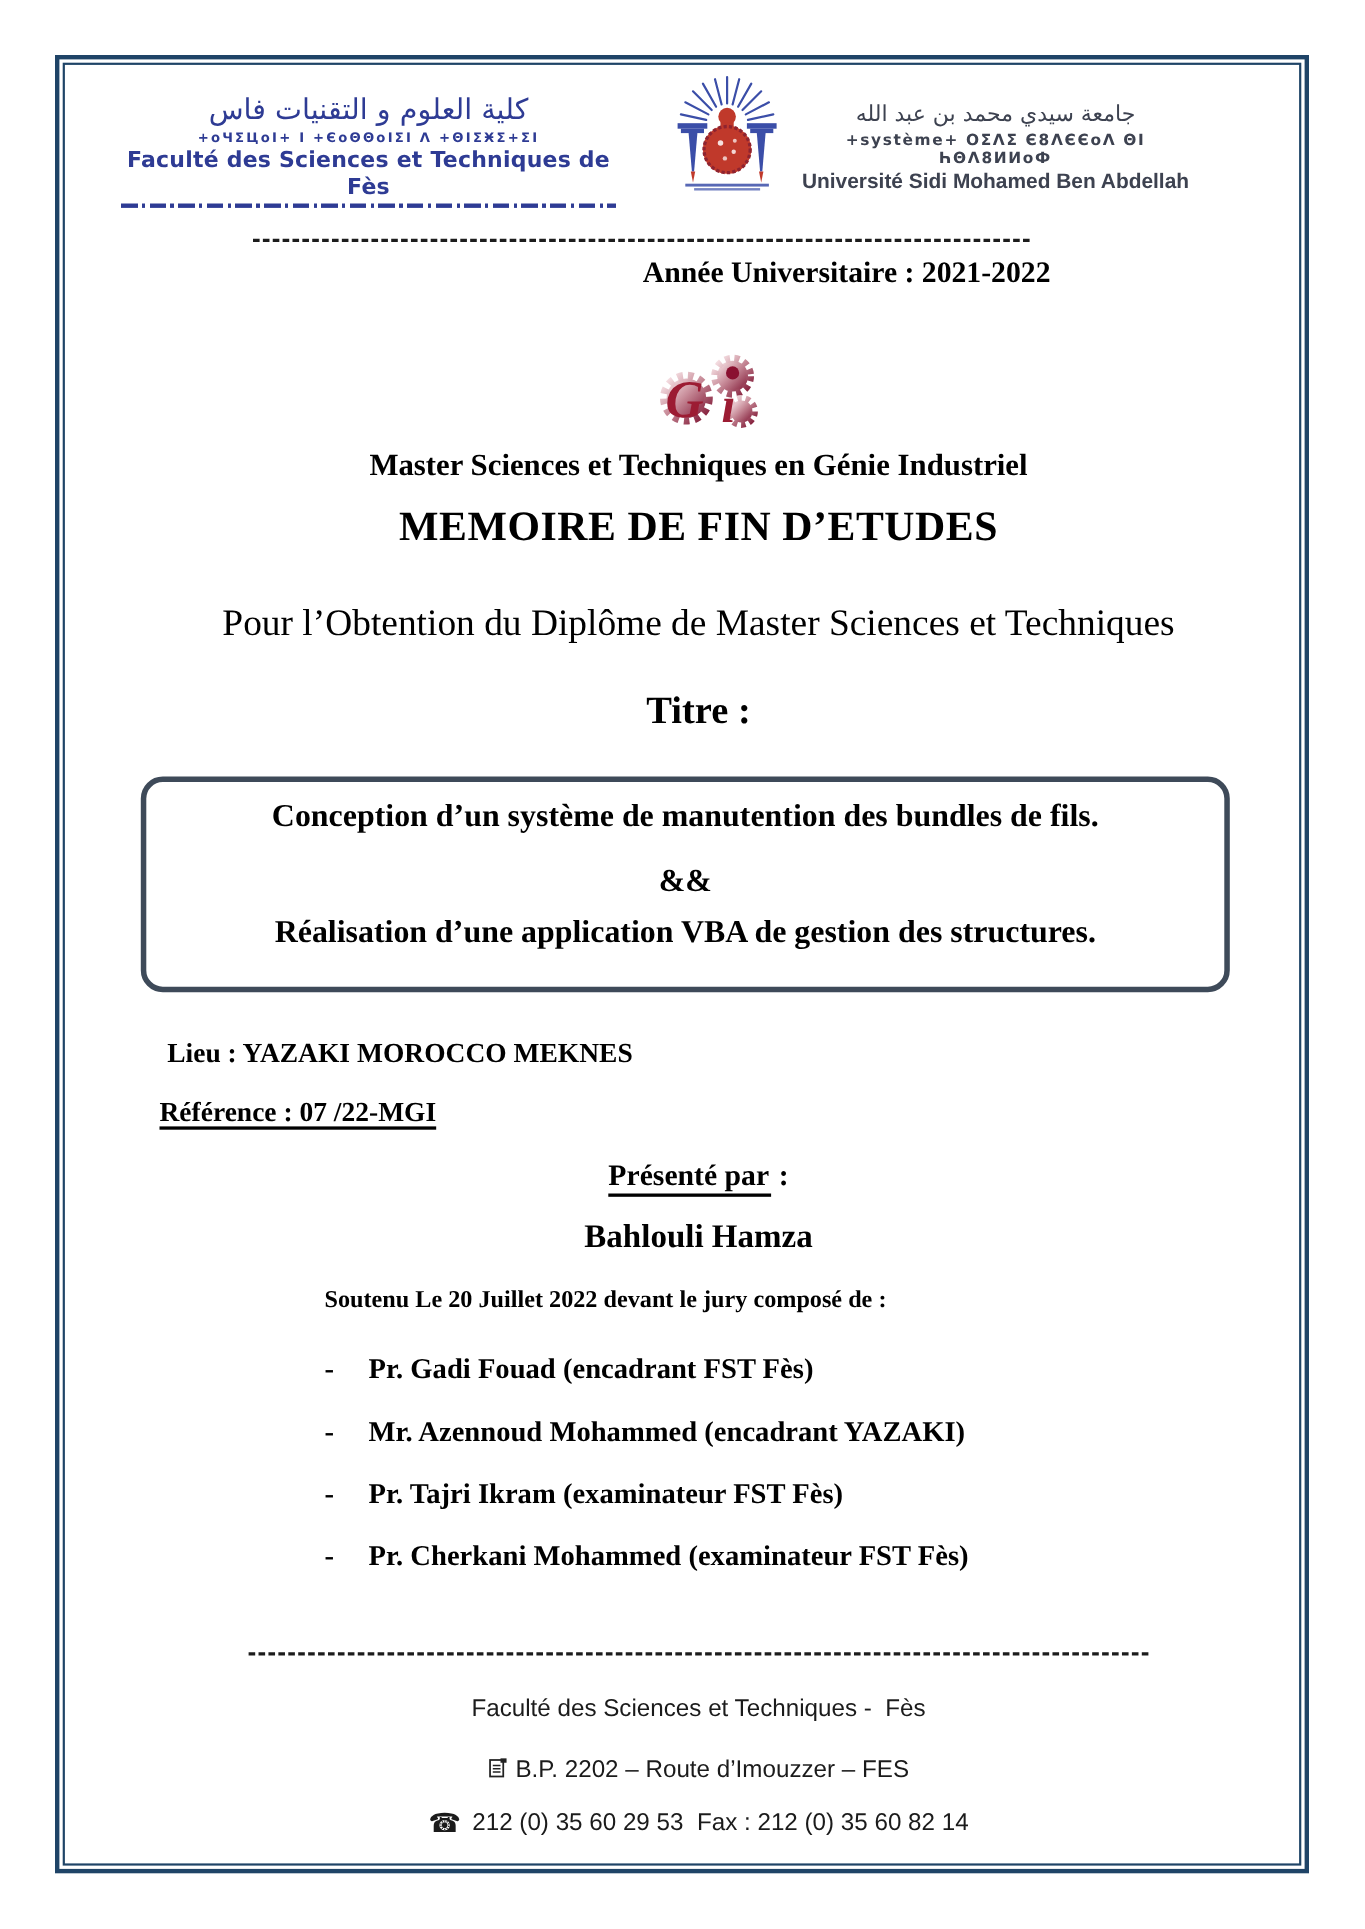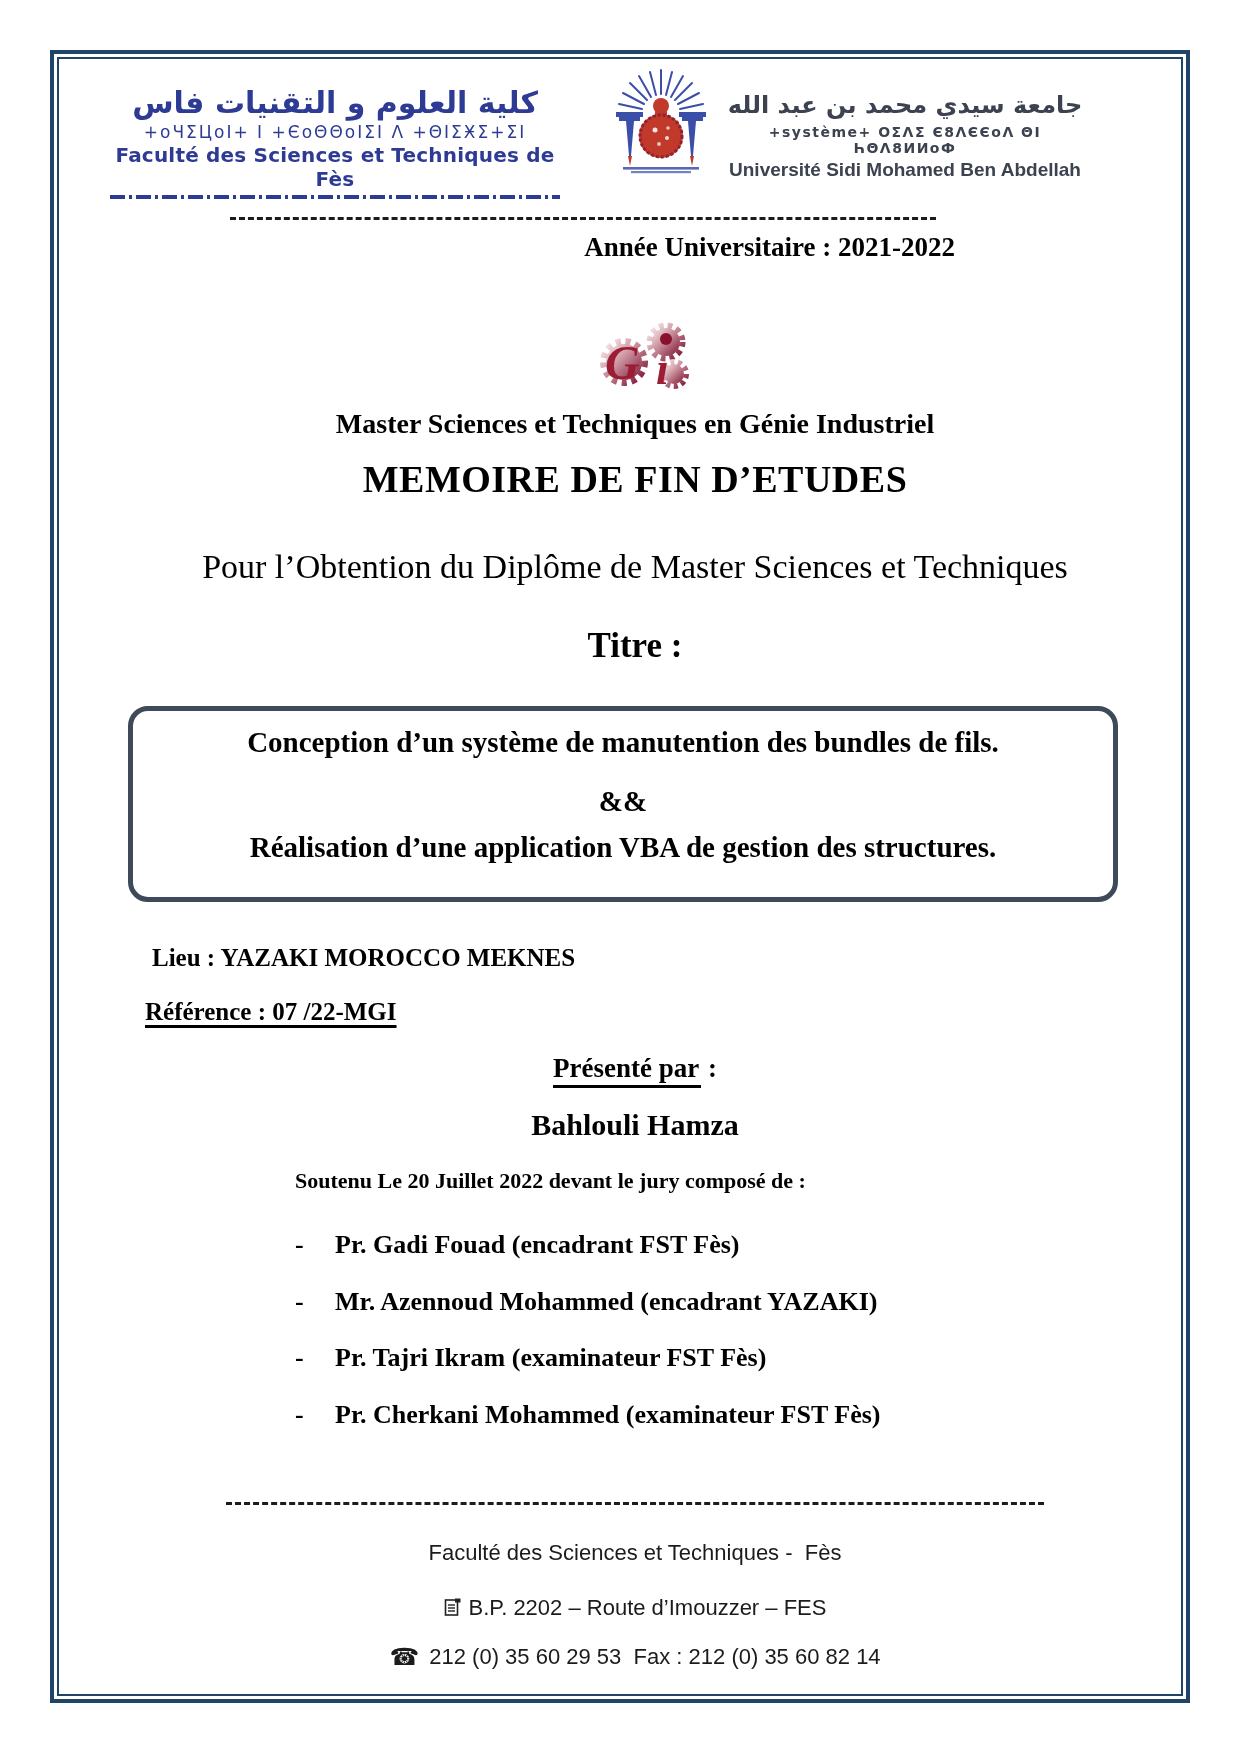--- a/index.html
+++ b/index.html
@@ -9,27 +9,27 @@
          border:4px solid #1f4467;box-sizing:border-box;}
   .frame-inner{position:absolute;inset:3px;border:2px solid #1f4467;}
   .t{position:absolute;line-height:1.12;white-space:nowrap;}
   .cx{position:absolute;left:115px;width:1040px;text-align:center;line-height:1.12;}
   .sans{font-family:"DejaVu Sans", sans-serif;}
   .lsans{font-family:"Liberation Sans", sans-serif;}
   .pre{white-space:pre;}
 
   
   .hdr-left{position:absolute;left:110px;top:86px;width:450px;text-align:center;color:#2e3b94;}
-  .hdr-left .ar{font-size:30px;font-weight:bold;line-height:1.1;}
-  .hdr-left .tf{font-size:17px;font-weight:normal;letter-spacing:2px;margin-top:3px;}
+  .hdr-left .ar{font-size:26px;font-weight:normal;line-height:1.1;}
+  .hdr-left .tf{font-size:12px;font-weight:bold;letter-spacing:2px;margin-top:3px;}
   .hdr-left .fr{font-size:20px;font-weight:bold;margin-top:1px;letter-spacing:.2px;}
   .dashdot{height:4px;margin-top:4px;
     background:repeating-linear-gradient(90deg,#2e3b94 0 15px,transparent 15px 19px,#2e3b94 19px 22px,transparent 22px 26px);}
   .hdr-right{position:absolute;left:720px;top:92px;width:370px;text-align:center;color:#3d4250;}
-  .hdr-right .ar{font-size:24px;font-weight:bold;line-height:1.1;}
+  .hdr-right .ar{font-size:20px;font-weight:normal;line-height:1.1;}
   .hdr-right .tf{font-size:14px;font-weight:bold;letter-spacing:1.5px;margin-top:6px;}
   .hdr-right .fr{font-size:19px;font-weight:bold;margin-top:3px;font-family:"Liberation Sans",sans-serif;}
   .emblem{position:absolute;left:610px;top:62px;}
 
   .divider{position:absolute;height:0;border-top:3px dashed #1c1c1c;}
   .annee{position:absolute;top:232px;right:286px;font-size:27px;font-weight:bold;}
 
   .gi{position:absolute;left:588px;top:316px;}
 
   .program{top:408px;font-size:28px;font-weight:bold;}

